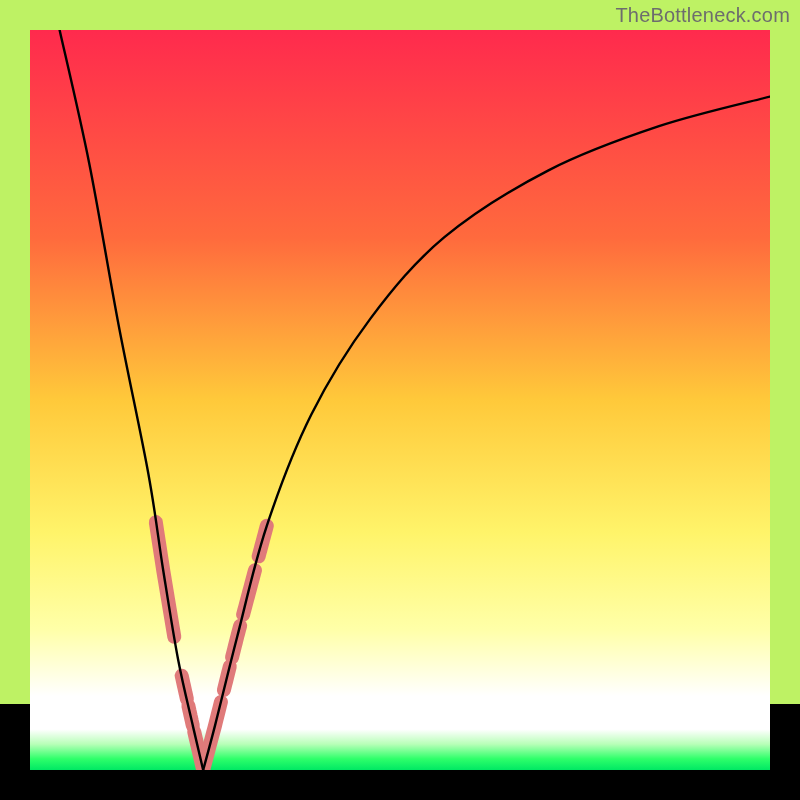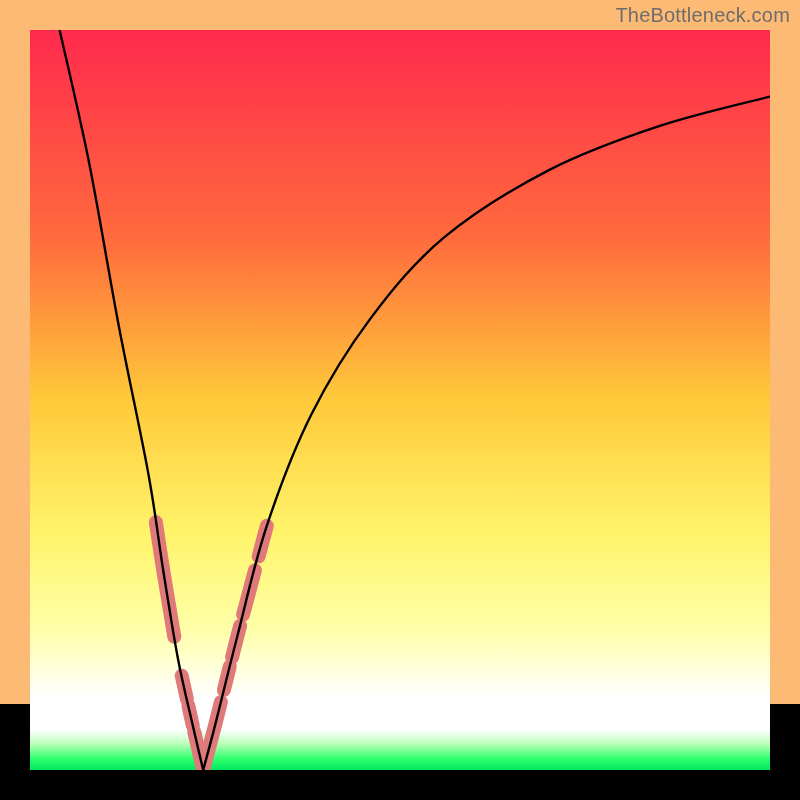--- a/index.html
+++ b/index.html
@@ -8,21 +8,21 @@
     width: 800px;
     height: 800px;
     overflow: hidden;
     background: #000;
     font-family: Arial, Helvetica, sans-serif;
   }
   .frame {
     position: absolute;
     left: 0; top: 0;
     width: 800px; height: 704px;
-    background: #fdba74;
+    background: #bef264;
   }
   .plot {
     position: absolute;
     left: 30px;
     top: 30px;
     width: 740px;
     height: 740px;
   }
   .grad {
     position: absolute;

